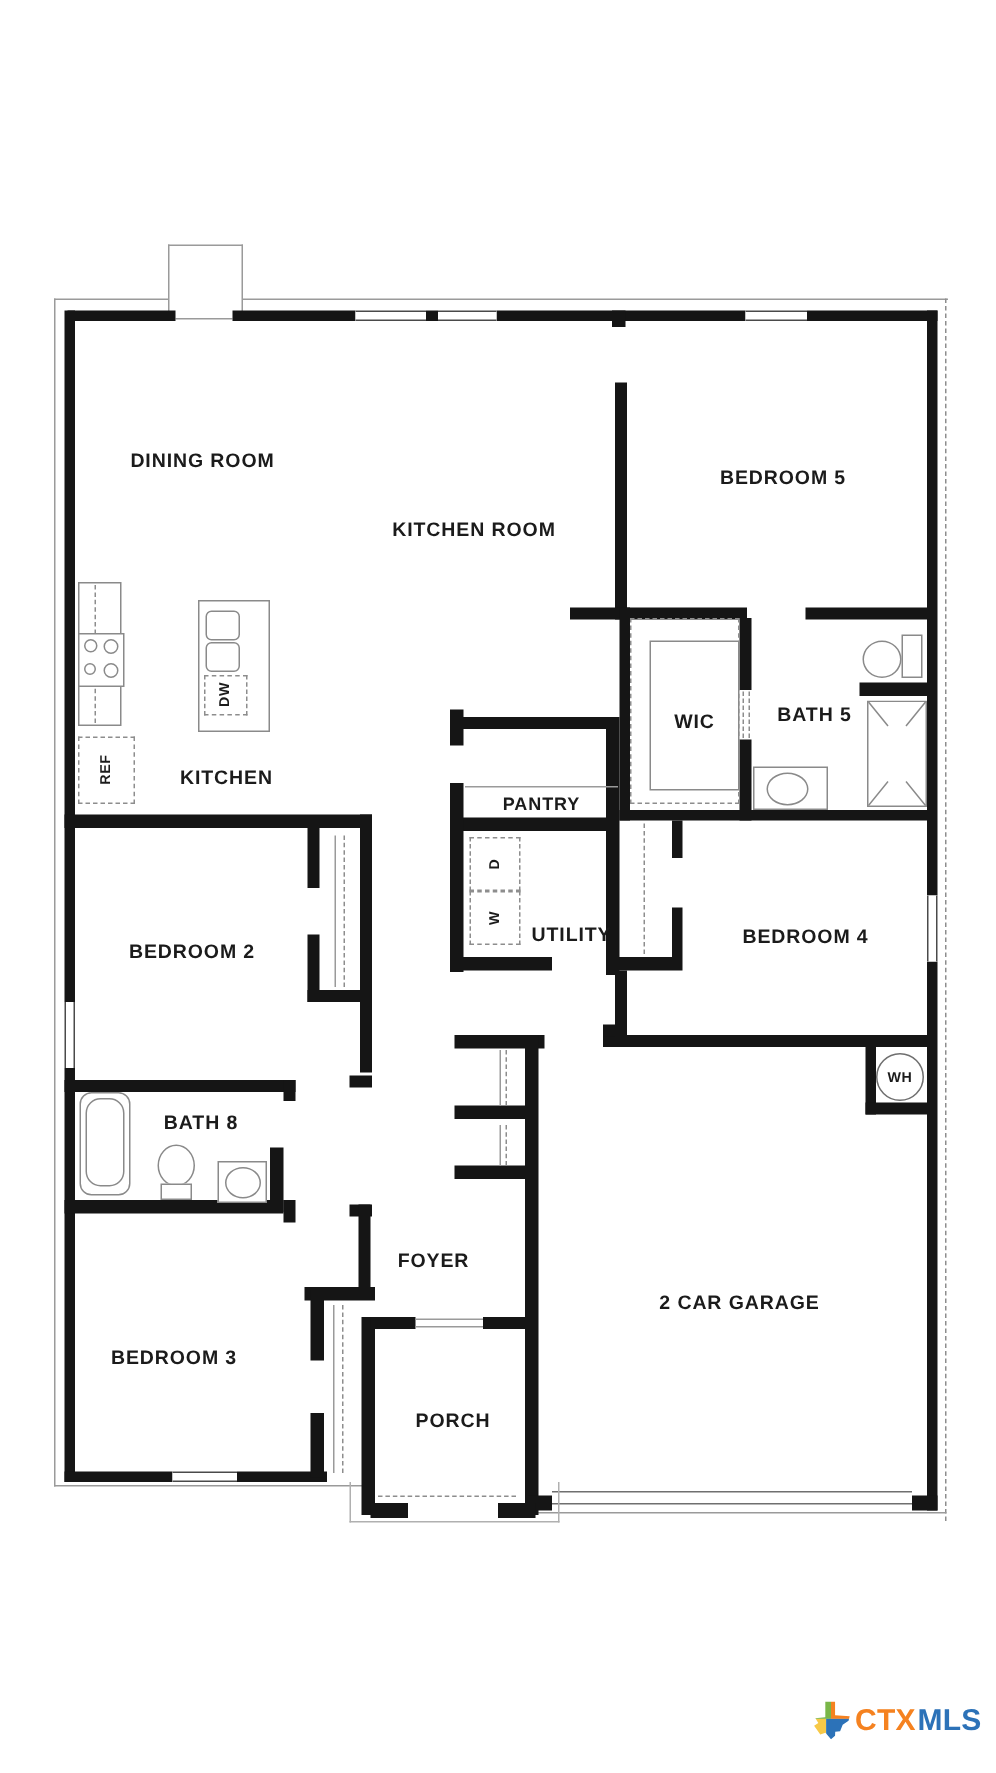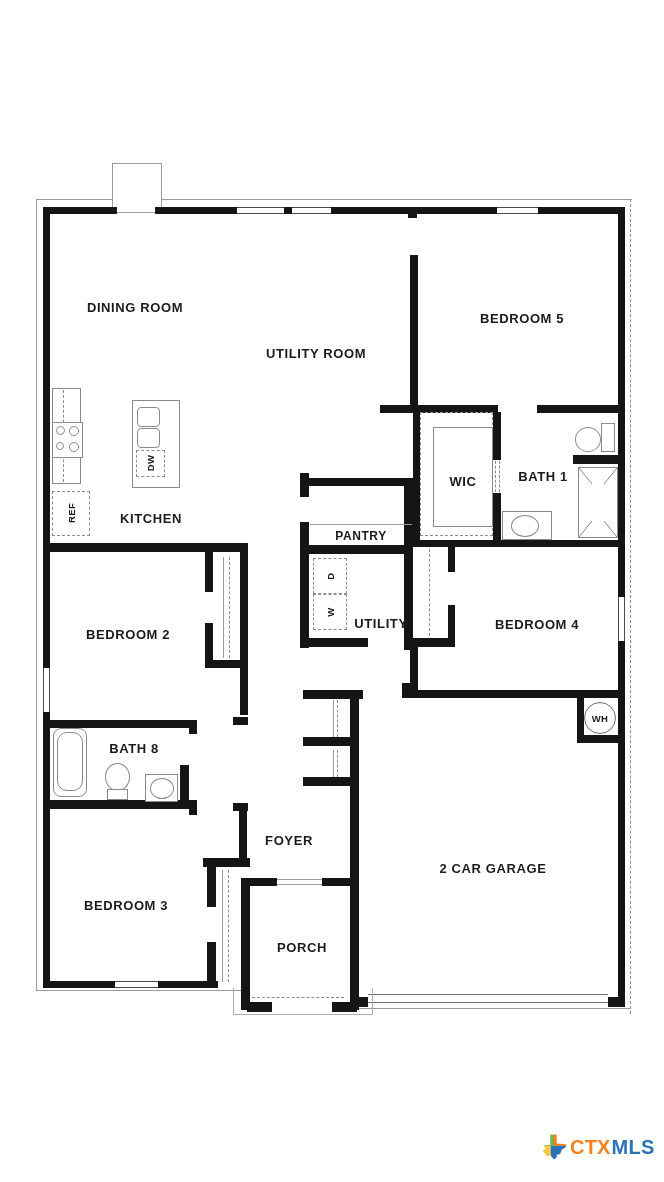--- a/index.html
+++ b/index.html
@@ -167,32 +167,32 @@
   </div>
 
   <div class="box round" style="left:53px;top:728px;width:34px;height:69px"></div>
   <div class="box" style="left:57px;top:732px;width:26px;height:59px;border-radius:10px"></div>
   <div class="box ell" style="left:105px;top:763px;width:25px;height:28px"></div>
   <div class="box" style="left:107px;top:789px;width:21px;height:11px"></div>
   <div class="box" style="left:145px;top:774px;width:33px;height:28px"></div>
   <div class="box ell" style="left:150px;top:778px;width:24px;height:21px"></div>
 
   <div class="lbl" style="left:135px;top:307px">DINING ROOM</div>
-  <div class="lbl" style="left:316px;top:353px">UTILITY ROOM</div>
+  <div class="lbl" style="left:316px;top:353px">KITCHEN ROOM</div>
   <div class="lbl" style="left:522px;top:318px">BEDROOM 5</div>
   <div class="lbl" style="left:151px;top:518px">KITCHEN</div>
   <div class="lbl" style="left:463px;top:481px">WIC</div>
-  <div class="lbl" style="left:543px;top:476px">BATH 1</div>
+  <div class="lbl" style="left:543px;top:476px">BATH 5</div>
   <div class="lbl" style="left:361px;top:536px;font-size:12px">PANTRY</div>
   <div class="lbl" style="left:381px;top:623px">UTILITY</div>
   <div class="lbl" style="left:128px;top:634px">BEDROOM 2</div>
   <div class="lbl" style="left:537px;top:624px">BEDROOM 4</div>
   <div class="lbl" style="left:134px;top:748px">BATH 8</div>
   <div class="lbl" style="left:289px;top:840px">FOYER</div>
-  <div class="lbl" style="left:126px;top:905px">BEDROOM 3</div>
+  <div class="lbl" style="left:116px;top:905px">BEDROOM 3</div>
   <div class="lbl" style="left:493px;top:868px">2 CAR GARAGE</div>
   <div class="lbl" style="left:302px;top:947px">PORCH</div>
 
   <div class="lbl rot" style="left:71px;top:513px">REF</div>
   <div class="lbl rot" style="left:150px;top:463px">DW</div>
   <div class="lbl rot" style="left:330px;top:576px">D</div>
   <div class="lbl rot" style="left:330px;top:612px">W</div>
 
   <div id="logo">
     <svg width="26" height="26" viewBox="0 0 24 24">

